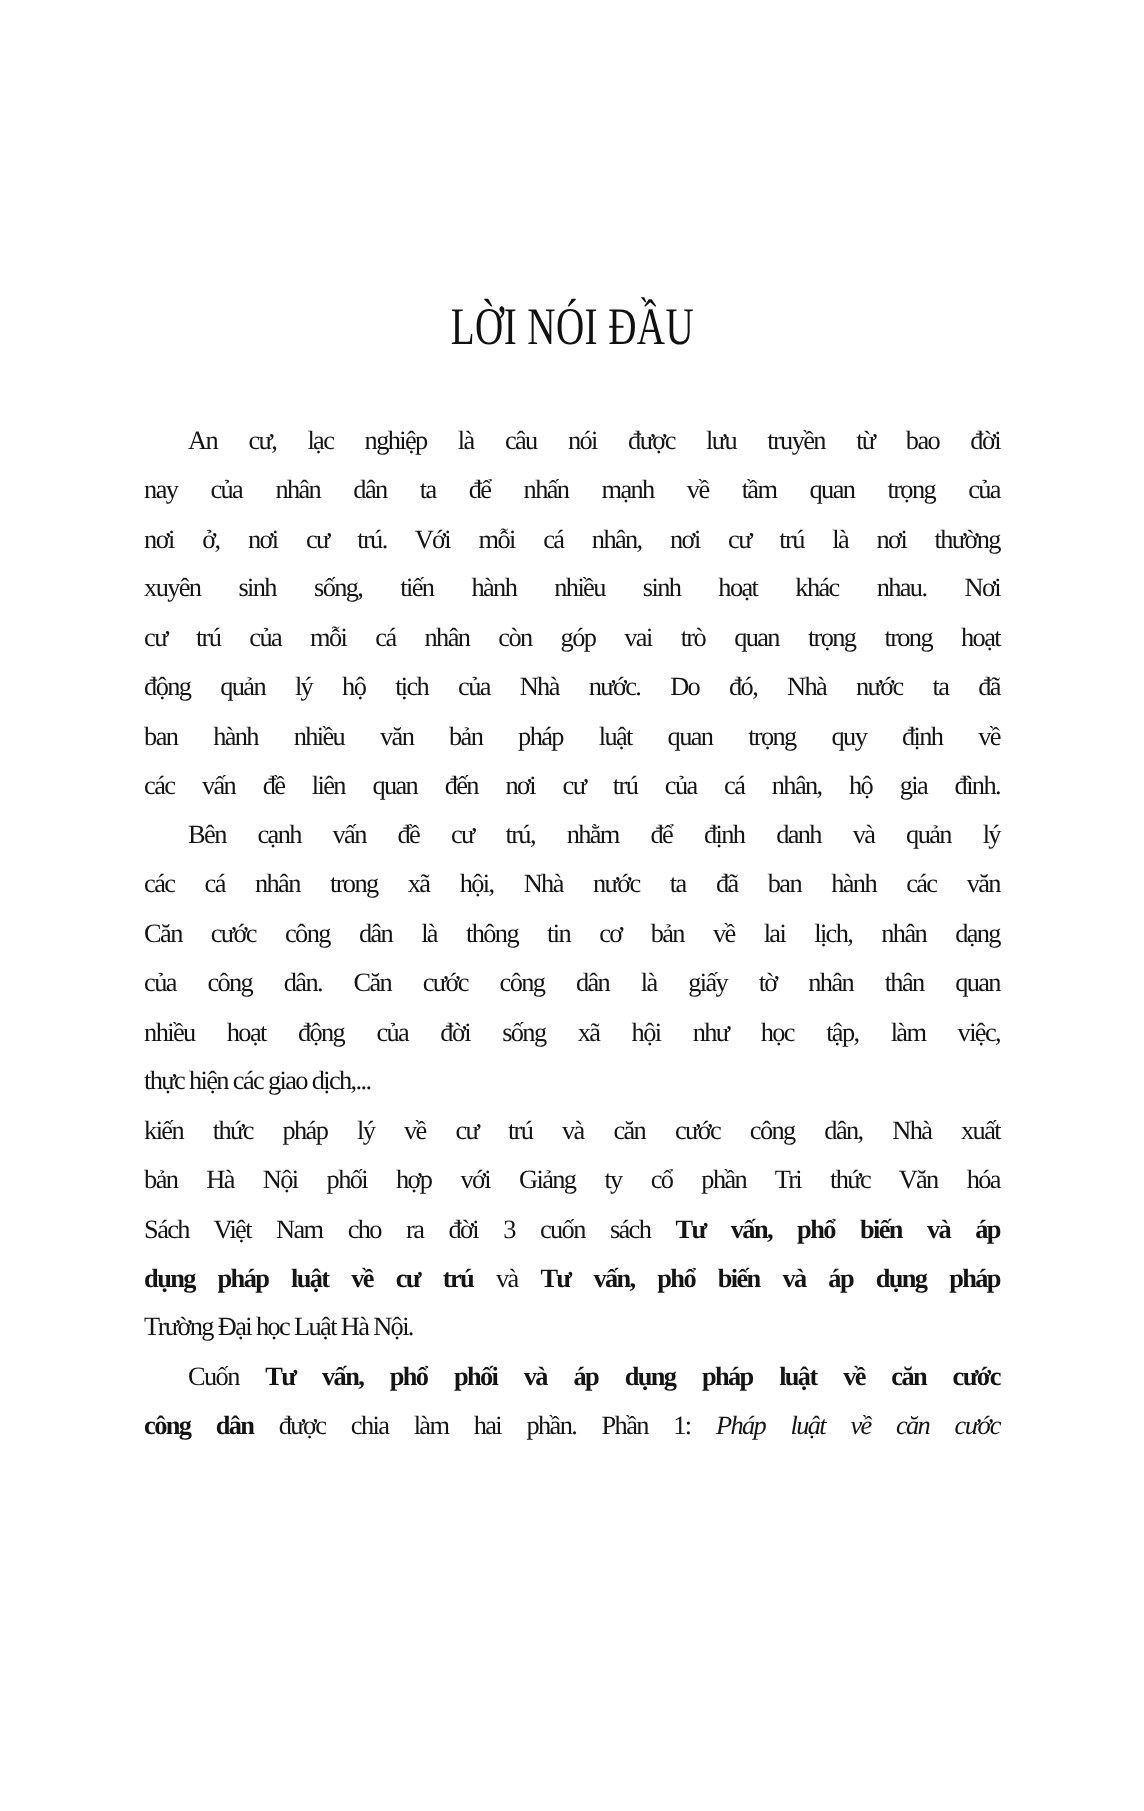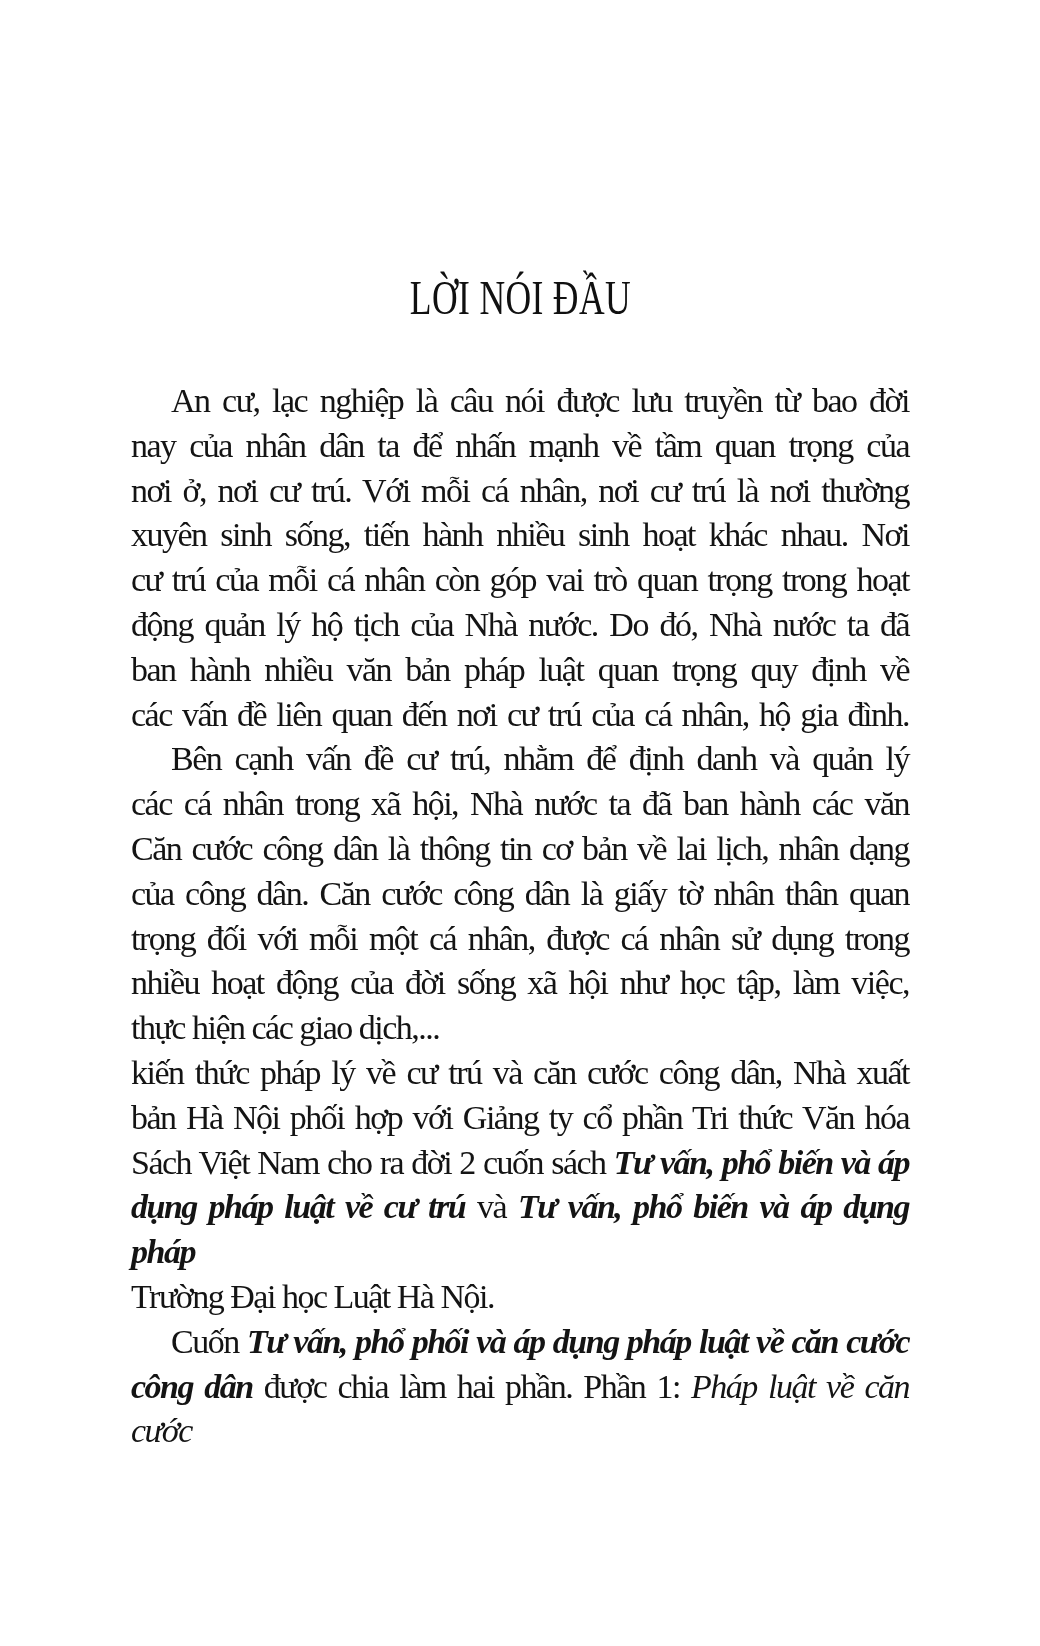--- a/index.html
+++ b/index.html
@@ -34,41 +34,41 @@
     display: inline-block;
     transform: scaleX(0.74);
     transform-origin: 50% 50%;
     letter-spacing: 0.5px;
   }
   .body-text {
     position: absolute;
     top: 379px;
     left: 131px;
     width: 778px;
-    font-size: 34px;
+    font-size: 24px;
     line-height: 44.8px;
     letter-spacing: -1.5px;
     color: #141414;
   }
   .para {
     margin: 0;
     padding: 0;
   }
   .line {
     text-align: justify;
     text-align-last: justify;
   }
   .line.last {
     text-align-last: left;
   }
   .line.indent {
     text-indent: 40px;
   }
   .run-n { font-weight: normal; font-style: normal; }
-  .run-bi { font-weight: bold; font-style: italic; }
+  .run-bi { font-weight: bold; }
   .run-i { font-weight: normal; font-style: italic; }
 </style>
 </head>
 <body>
 
 <div class="page">
   <h1 class="heading">
     <span class="heading-inner">LỜI NÓI ĐẦU</span>
   </h1>
   <div class="body-text" id="body-text">
@@ -80,28 +80,27 @@
         <div class="line"><span class="run-n">cư trú của mỗi cá nhân còn góp vai trò quan trọng trong hoạt</span></div>
         <div class="line"><span class="run-n">động quản lý hộ tịch của Nhà nước. Do đó, Nhà nước ta đã</span></div>
         <div class="line"><span class="run-n">ban hành nhiều văn bản pháp luật quan trọng quy định về</span></div>
         <div class="line"><span class="run-n">các vấn đề liên quan đến nơi cư trú của cá nhân, hộ gia đình.</span></div>
       </div>
       <div class="para">
         <div class="line indent"><span class="run-n">Bên cạnh vấn đề cư trú, nhằm để định danh và quản lý</span></div>
         <div class="line"><span class="run-n">các cá nhân trong xã hội, Nhà nước ta đã ban hành các văn</span></div>
         <div class="line"><span class="run-n">Căn cước công dân là thông tin cơ bản về lai lịch, nhân dạng</span></div>
         <div class="line"><span class="run-n">của công dân. Căn cước công dân là giấy tờ nhân thân quan</span></div>
-        <div class="line"><span class="run-n">trọng đối với mỗi một cá nhân, được cá nhân sử dụng trong</span></div>
         <div class="line"><span class="run-n">nhiều hoạt động của đời sống xã hội như học tập, làm việc,</span></div>
         <div class="line last"><span class="run-n">thực hiện các giao dịch,...</span></div>
       </div>
       <div class="para">
         <div class="line"><span class="run-n">kiến thức pháp lý về cư trú và căn cước công dân, Nhà xuất</span></div>
         <div class="line"><span class="run-n">bản Hà Nội phối hợp với Giảng ty cổ phần Tri thức Văn hóa</span></div>
-        <div class="line"><span class="run-n">Sách Việt Nam cho ra đời 2 cuốn sách </span><span class="run-bi">Tư vấn, phổ biến và áp</span></div>
+        <div class="line"><span class="run-n">Sách Việt Nam cho ra đời 3 cuốn sách </span><span class="run-bi">Tư vấn, phổ biến và áp</span></div>
         <div class="line"><span class="run-bi">dụng pháp luật về cư trú</span><span class="run-n"> và </span><span class="run-bi">Tư vấn, phổ biến và áp dụng pháp</span></div>
         <div class="line last"><span class="run-n">Trường Đại học Luật Hà Nội.</span></div>
       </div>
       <div class="para">
         <div class="line indent"><span class="run-n">Cuốn </span><span class="run-bi">Tư vấn, phổ phối và áp dụng pháp luật về căn cước</span></div>
         <div class="line"><span class="run-bi">công dân</span><span class="run-n"> được chia làm hai phần. Phần 1: </span><span class="run-i">Pháp luật về căn cước</span></div>
       </div>
     </div>
 </div>
 

